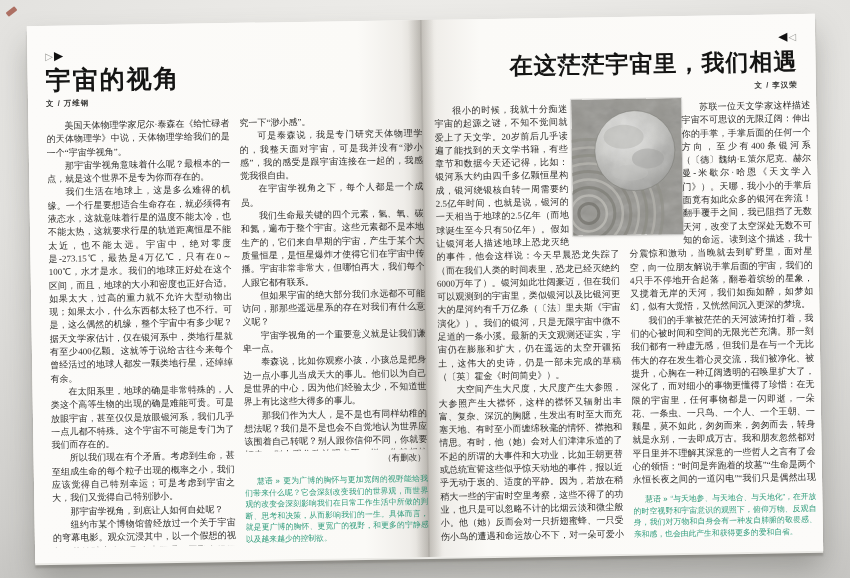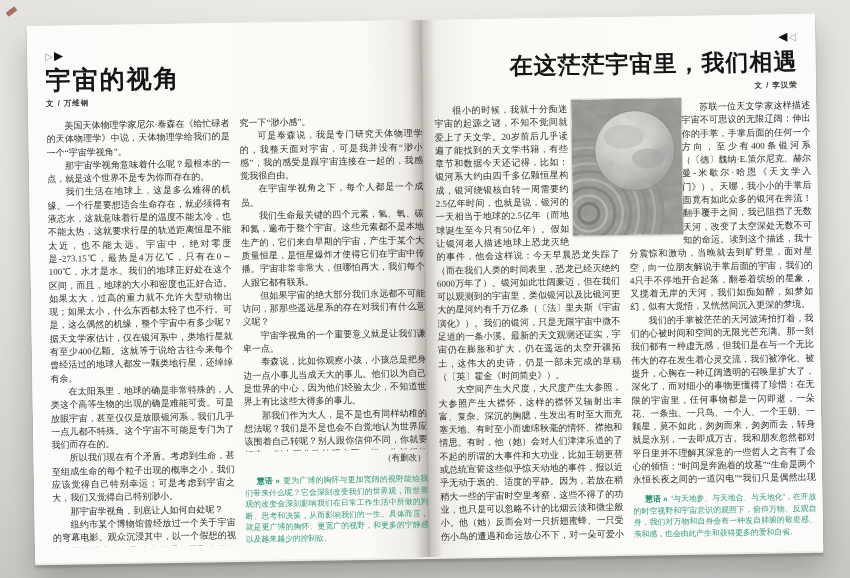--- a/index.html
+++ b/index.html
@@ -25,21 +25,21 @@
   .cols{display:flex;gap:10px;margin-top:11px;position:relative;height:428px;}
   .page.right .cols{margin-top:9px;height:438px;}
   .col{flex:0 0 183px;width:183px;display:flex;flex-direction:column;overflow:hidden;}
   .flow{flex:1 1 auto;overflow:hidden;}
   .para{margin:0;font-family:"Liberation Serif",serif;font-size:9px;line-height:13.3px;
     text-align:justify;color:#2e2d2b;text-indent:2em;}
   .para.cont{text-indent:0;}
   .attribution{flex:0 0 auto;margin:3px 2px 0 0;font-family:"Liberation Serif",serif;
     font-size:8.5px;color:#2e2d2b;text-align:right;}
   .quote{flex:0 0 auto;margin-top:9px;font-size:7.8px;line-height:11.5px;text-align:justify;color:#2f9c7c;}
-  .qlabel{font-weight:700;color:#1f8f6c;margin-right:3px;padding-left:12px;}
+  .qlabel{font-weight:400;color:#1f8f6c;margin-right:3px;padding-left:12px;}
   
   .col1-list::before{content:"";float:right;width:50px;height:140px;}
   .col2-list::before{content:"";float:left;width:54px;height:140px;}
   .earth{position:absolute;left:137px;top:-3px;width:110px;height:136px;
     box-shadow:0 0 0 1px rgba(0,0,0,.10),0 1px 3px rgba(0,0,0,.15);}
   
   .gutter{position:absolute;left:50%;top:0;width:26px;height:100%;margin-left:-13px;pointer-events:none;
     background:linear-gradient(90deg,rgba(60,55,48,0) 0%,rgba(60,55,48,.18) 45%,rgba(60,55,48,.30) 50%,rgba(60,55,48,.16) 55%,rgba(60,55,48,0) 100%);}
 </style>
 </head>

